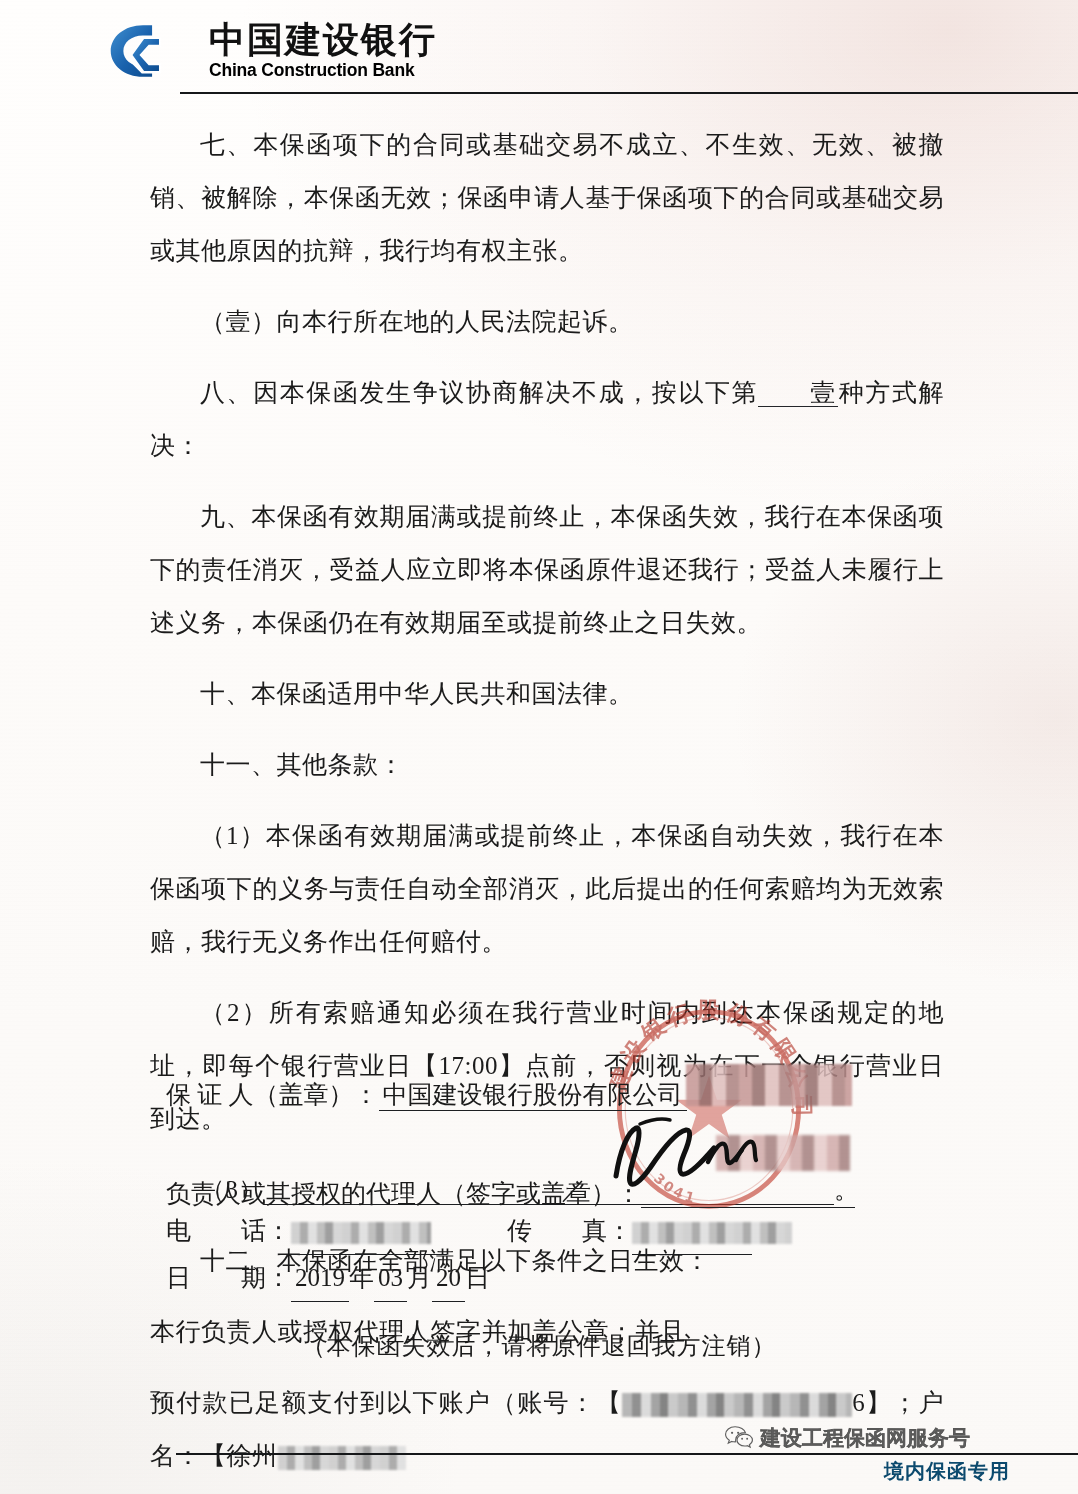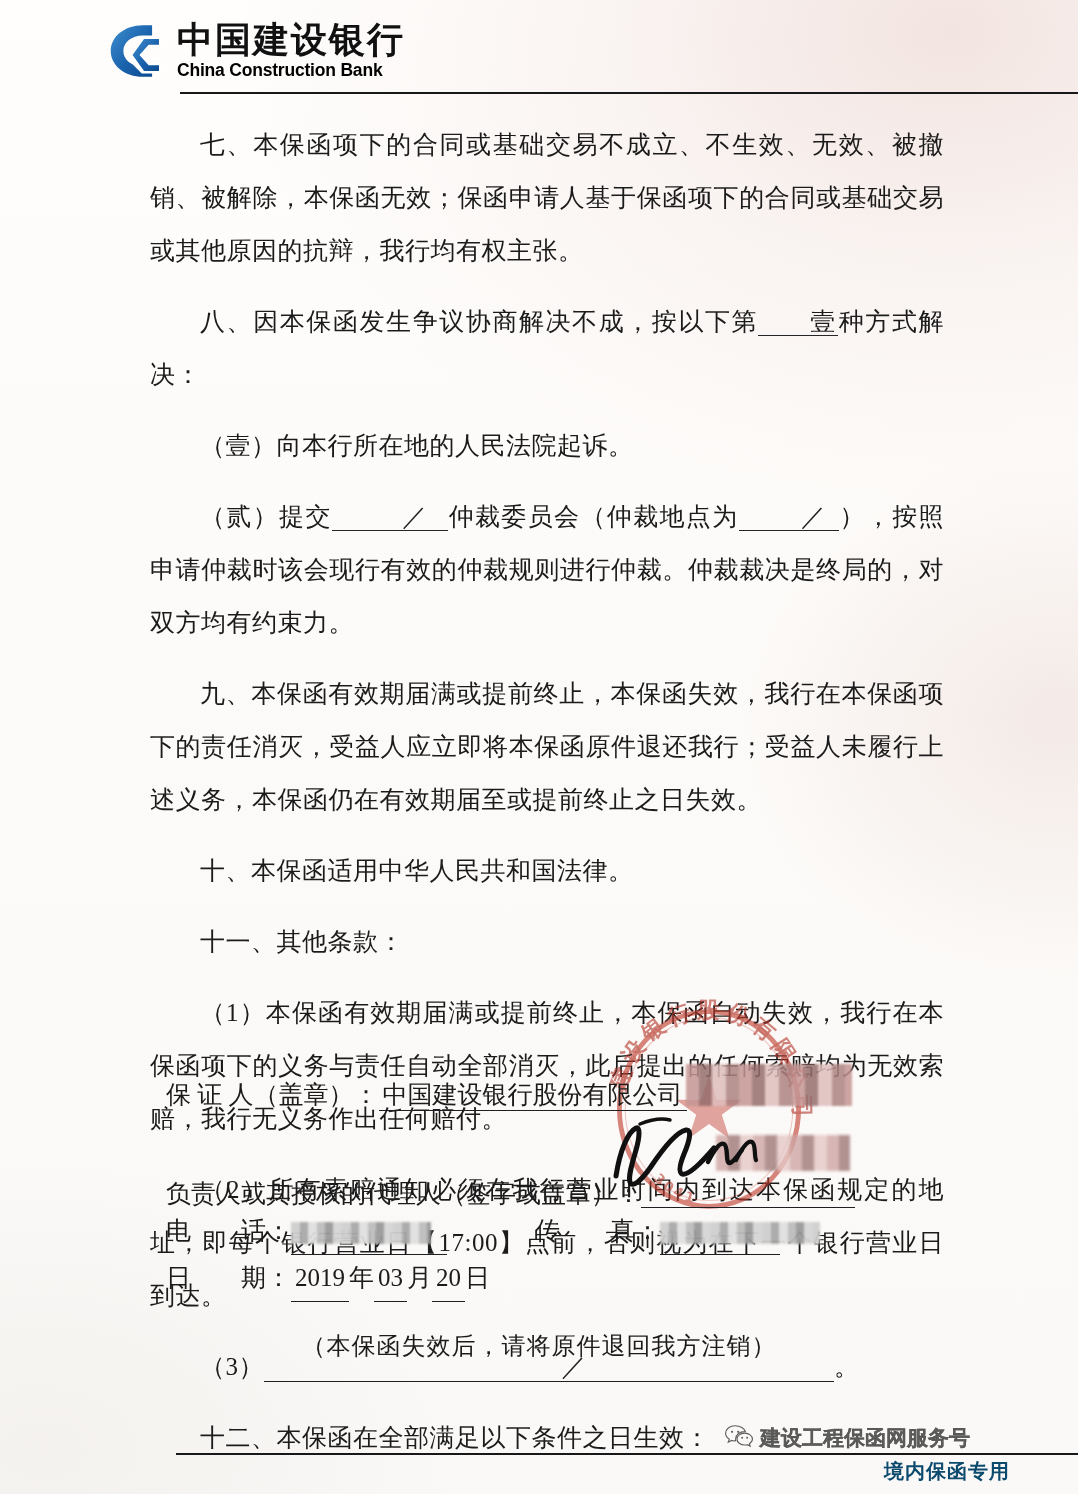--- a/index.html
+++ b/index.html
@@ -43,20 +43,21 @@
     left: 0; top: 0;
     width: 1078px;
     height: 96px;
   }
   .logo-wrap {
     position: absolute;
     left: 107px;
     top: 22px;
     display: flex;
     align-items: center;
+    gap: 32px;
   }
   .logo-mark { width: 58px; height: 54px; flex: none; }
   .logo-text { margin-left: 12px; }
   .logo-cn {
     font-family: "DejaVu Sans", "Liberation Sans", sans-serif;
     font-weight: 700;
     font-size: 36px;
     letter-spacing: 2px;
     line-height: 1;
     color: #111;
@@ -205,21 +206,21 @@
     top: 1453px;
     width: 902px;
     height: 2px;
     background: #16181a;
   }
   .watermark {
     position: absolute;
     left: 724px;
     top: 1424px;
     display: flex;
-    align-items: flex-start;
+    align-items: center;
     gap: 6px;
     color: #2a2a2a;
     opacity: .78;
   }
   .wm-text {
     font-family: "DejaVu Sans", "Liberation Sans", sans-serif;
     font-size: 21px;
     font-weight: 700;
     letter-spacing: 0px;
     color: #3a3a3a;
@@ -300,25 +301,24 @@
         <div class="logo-en">China Construction Bank</div>
       </div>
     </div>
     <div class="header-rule"></div>
   </div>
 
   <div class="body">
 
     <p class="p indent">七、本保函项下的合同或基础交易不成立、不生效、无效、被撤销、被解除，本保函无效；保函申请人基于保函项下的合同或基础交易或其他原因的抗辩，我行均有权主张。</p>
 
+    <p class="p indent">（壹）向本行所在地的人民法院起诉。</p>
+
     <p class="p indent"><span>八、因本保函发生争议协商解决不成，按以下第</span><span class="blank-fill fill-w1">壹</span><span>种方式解决：</span></p>
 
-    <p class="p indent">（壹）向本行所在地的人民法院起诉。</p>
-
-    <p class="p indent"><span>（贰）提交</span><span class="blank-fill fill-w2">／</span><span>仲裁委员会（仲裁地点为</span><span class="blank-fill fill-w3">／</span><span>），按照申请仲裁时该会现行有效的仲裁规则进行仲裁。仲裁裁决是终局的，对双方均有约束力。</span></p>
 
     <p class="p indent">九、本保函有效期届满或提前终止，本保函失效，我行在本保函项下的责任消灭，受益人应立即将本保函原件退还我行；受益人未履行上述义务，本保函仍在有效期届至或提前终止之日失效。</p>
 
     <p class="p indent">十、本保函适用中华人民共和国法律。</p>
 
     <p class="p indent">十一、其他条款：</p>
 
     <p class="p indent">（1）本保函有效期届满或提前终止，本保函自动失效，我行在本保函项下的义务与责任自动全部消灭，此后提出的任何索赔均为无效索赔，我行无义务作出任何赔付。</p>
 
     <p class="p indent">（2）所有索赔通知必须在我行营业时间内到达本保函规定的地址，即每个银行营业日【17:00】点前，否则视为在下一个银行营业日到达。</p>
@@ -374,21 +374,21 @@
     <path d="M34 18 C44 14 56 12 64 14" fill="none" stroke="#101010" stroke-width="3.4" stroke-linecap="round"></path>
   </svg>
 
   <div class="contact">
 
     <div class="c-row">
       <span class="c-label">电　　话：</span>
       <span class="c-val" style="width:156px;">
         <span class="redact" style="width:140px;height:22px;"></span>
       </span>
-      <span class="c-label" style="margin-left:88px;">传　　真：</span>
+      <span class="c-label" style="margin-left:60px;">传　　真：</span>
       <span class="c-val" style="width:120px;">
         <span class="redact" style="width:160px;height:22px;"></span>
       </span>
     </div>
 
     <div class="c-row">
       <span class="c-label">日　　期：</span>
       <span class="date-seg">2019</span>
       <span>年</span>
       <span class="date-seg">03</span>

